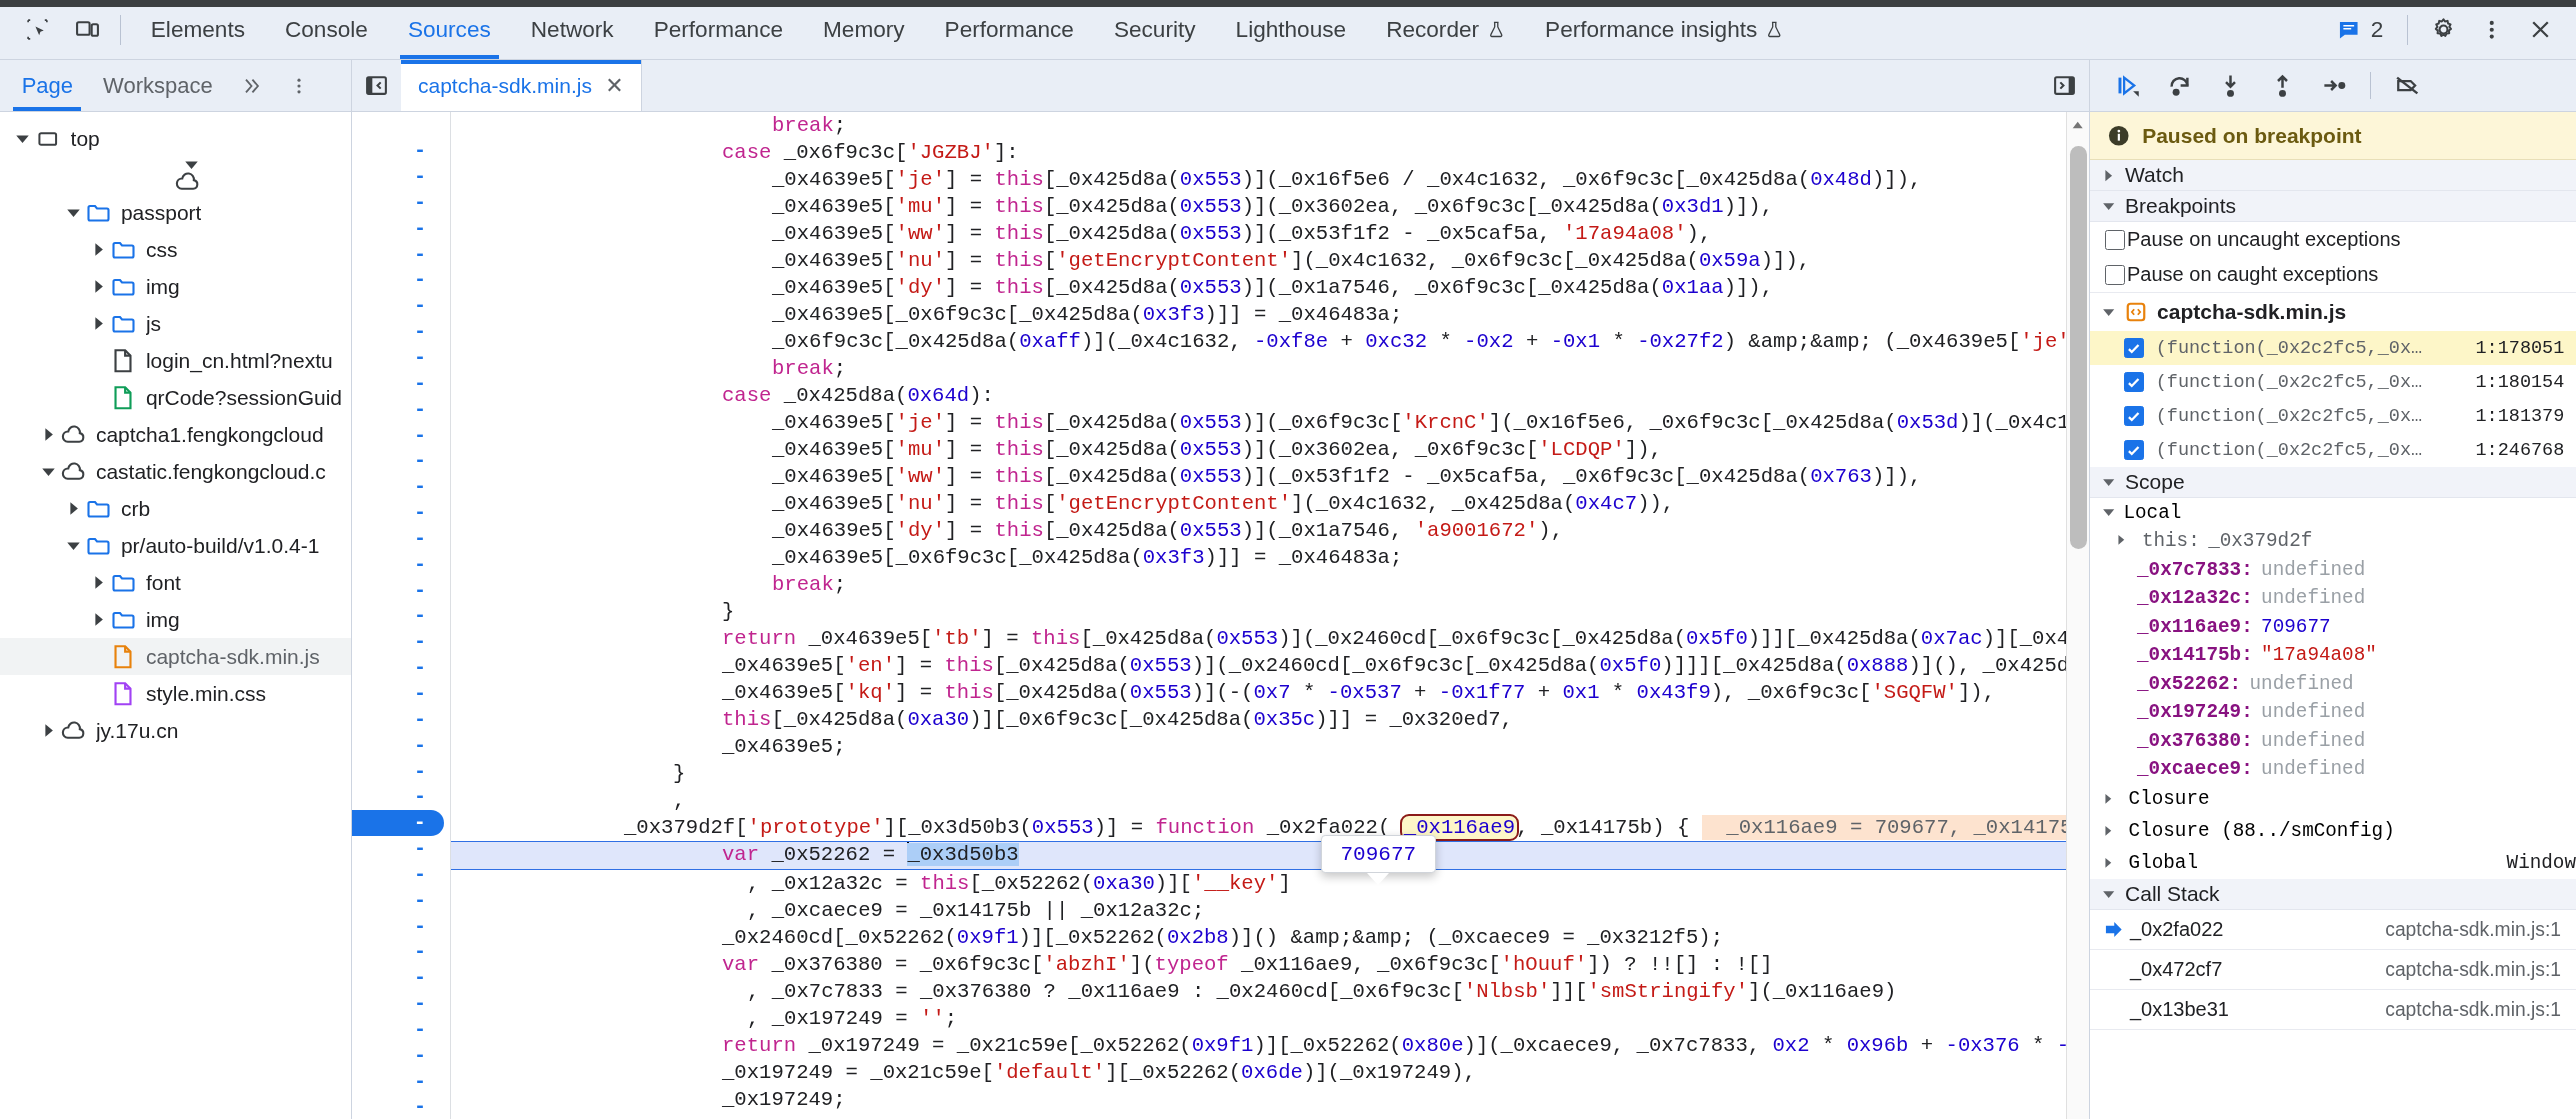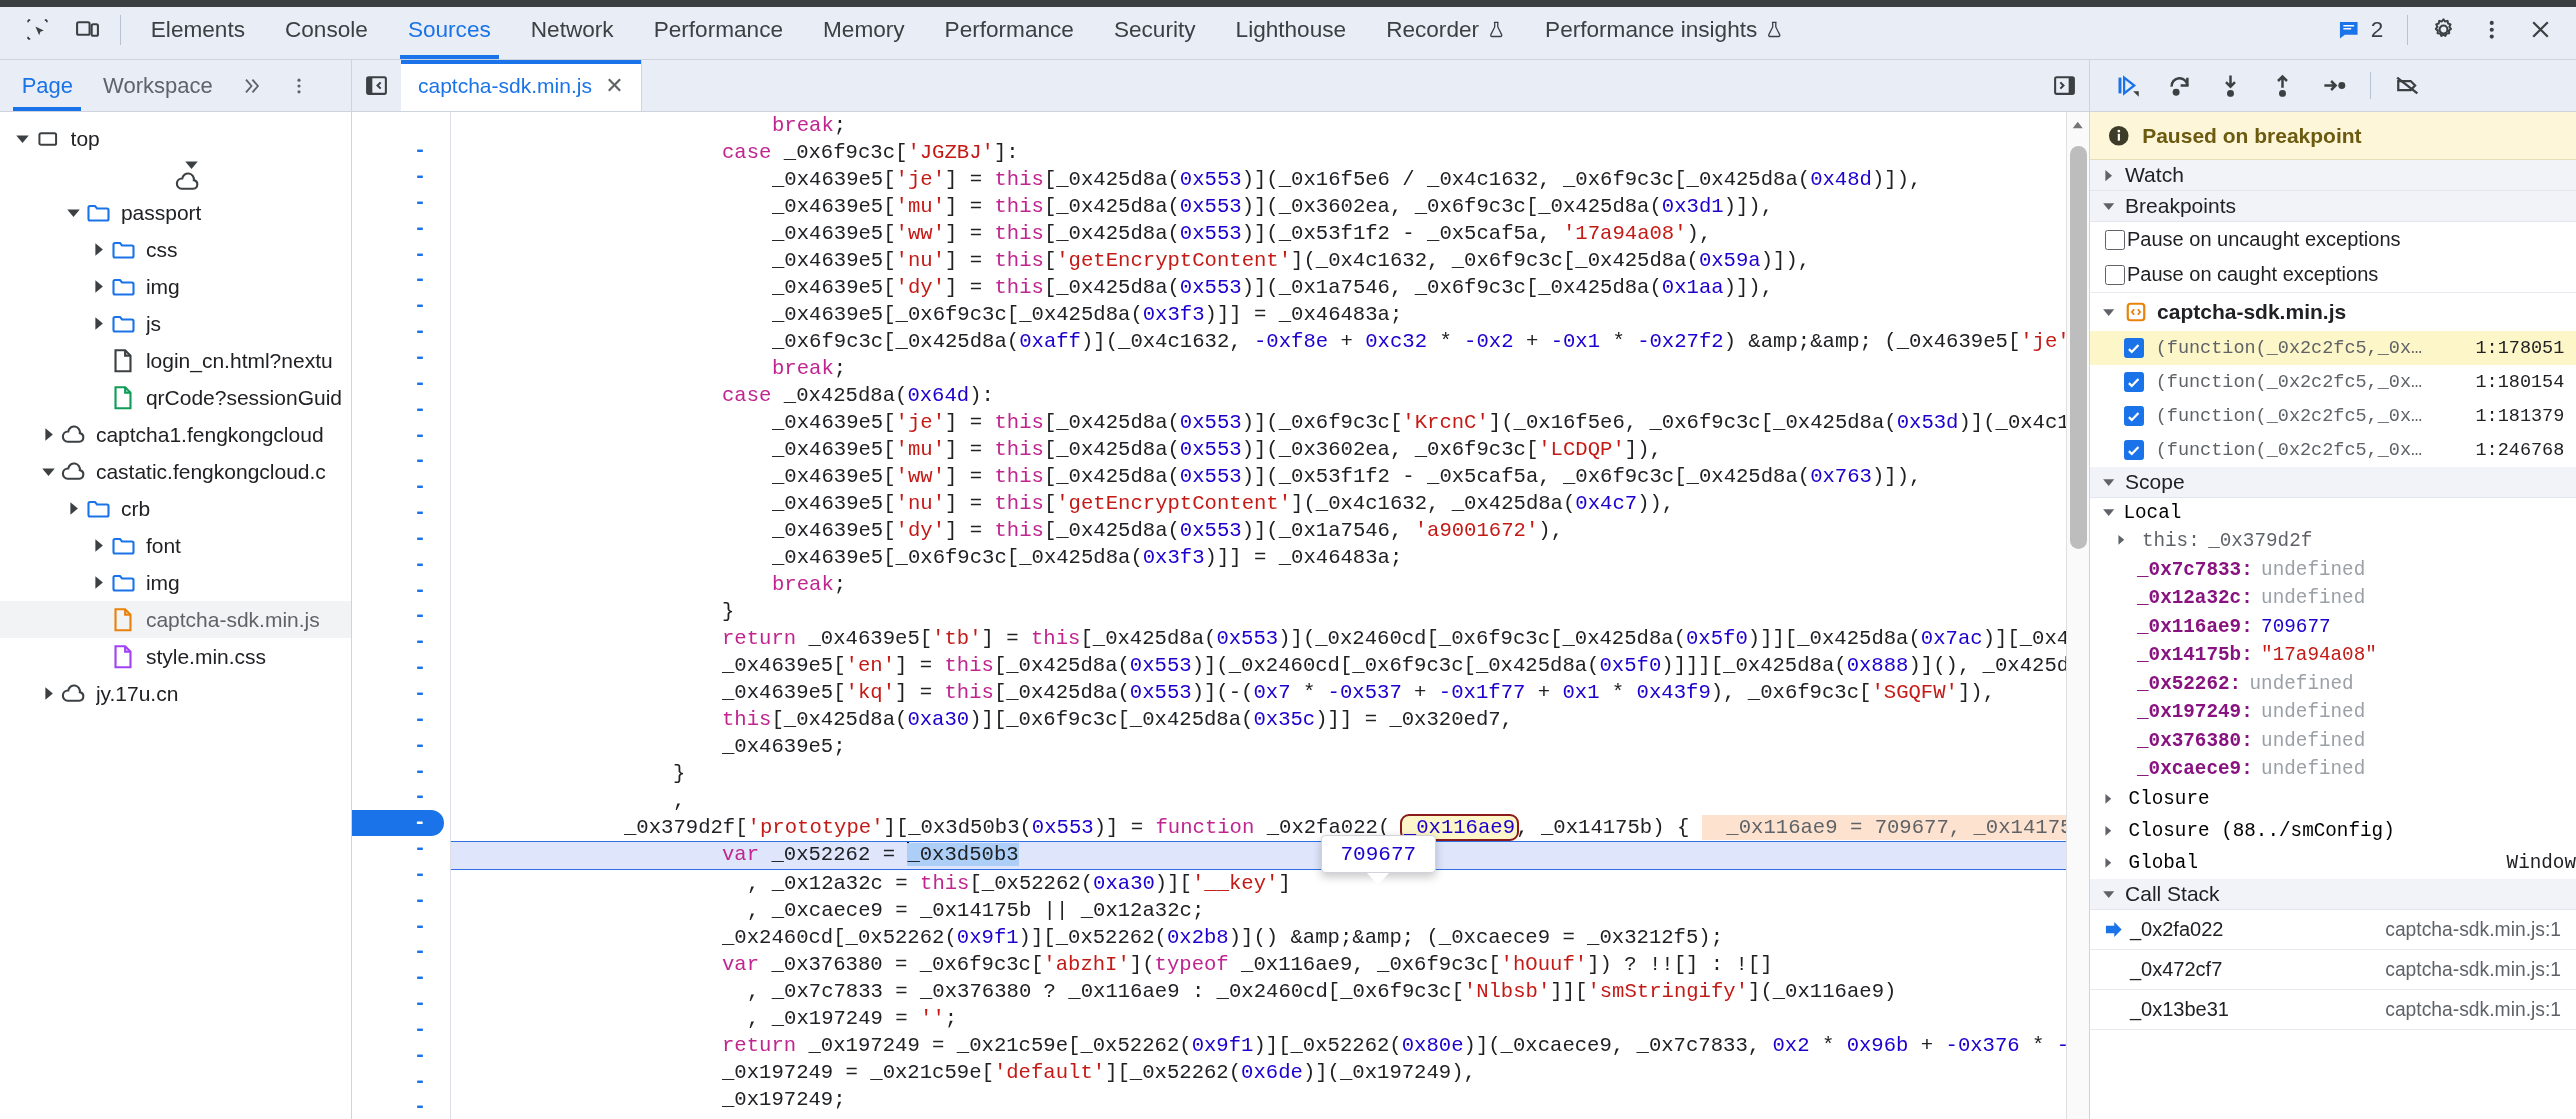--- a/index.html
+++ b/index.html
@@ -463,20 +463,33 @@
                 <path d="M3.5 1l6 5-6 5z" fill="#3c4043"></path>
               </svg>
             </span>
             <span class="ticon">
               <svg width="25" height="20" viewBox="0 0 24 20">
                 <path d="M2 4.5A1.5 1.5 0 013.5 3h5L10.5 5.5h10A1.5 1.5 0 0122 7v9a1.5 1.5 0 01-1.5 1.5h-17A1.5 1.5 0 012 16z" stroke="#1a73e8" stroke-width="2.1" fill="none"></path>
               </svg>
             </span>
             <span class="tlabel">crb</span>
           </div>
+          <div class="trow" style="padding-left: 62px;">
+            <span class="twist">
+              <svg width="15" height="15" viewBox="0 0 12 12">
+                <path d="M1 3.5h10l-5 6z" fill="#3c4043"></path>
+              </svg>
+            </span>
+            <span class="ticon">
+              <svg width="25" height="20" viewBox="0 0 24 20">
+                <path d="M2 4.5A1.5 1.5 0 013.5 3h5L10.5 5.5h10A1.5 1.5 0 0122 7v9a1.5 1.5 0 01-1.5 1.5h-17A1.5 1.5 0 012 16z" stroke="#1a73e8" stroke-width="2.1" fill="none"></path>
+              </svg>
+            </span>
+            <span class="tlabel">pr/auto-build/v1.0.4-1</span>
+          </div>
           <div class="trow" style="padding-left: 87px;">
             <span class="twist">
               <svg width="15" height="15" viewBox="0 0 12 12">
                 <path d="M3.5 1l6 5-6 5z" fill="#3c4043"></path>
               </svg>
             </span>
             <span class="ticon">
               <svg width="25" height="20" viewBox="0 0 24 20">
                 <path d="M2 4.5A1.5 1.5 0 013.5 3h5L10.5 5.5h10A1.5 1.5 0 0122 7v9a1.5 1.5 0 01-1.5 1.5h-17A1.5 1.5 0 012 16z" stroke="#1a73e8" stroke-width="2.1" fill="none"></path>
               </svg>

